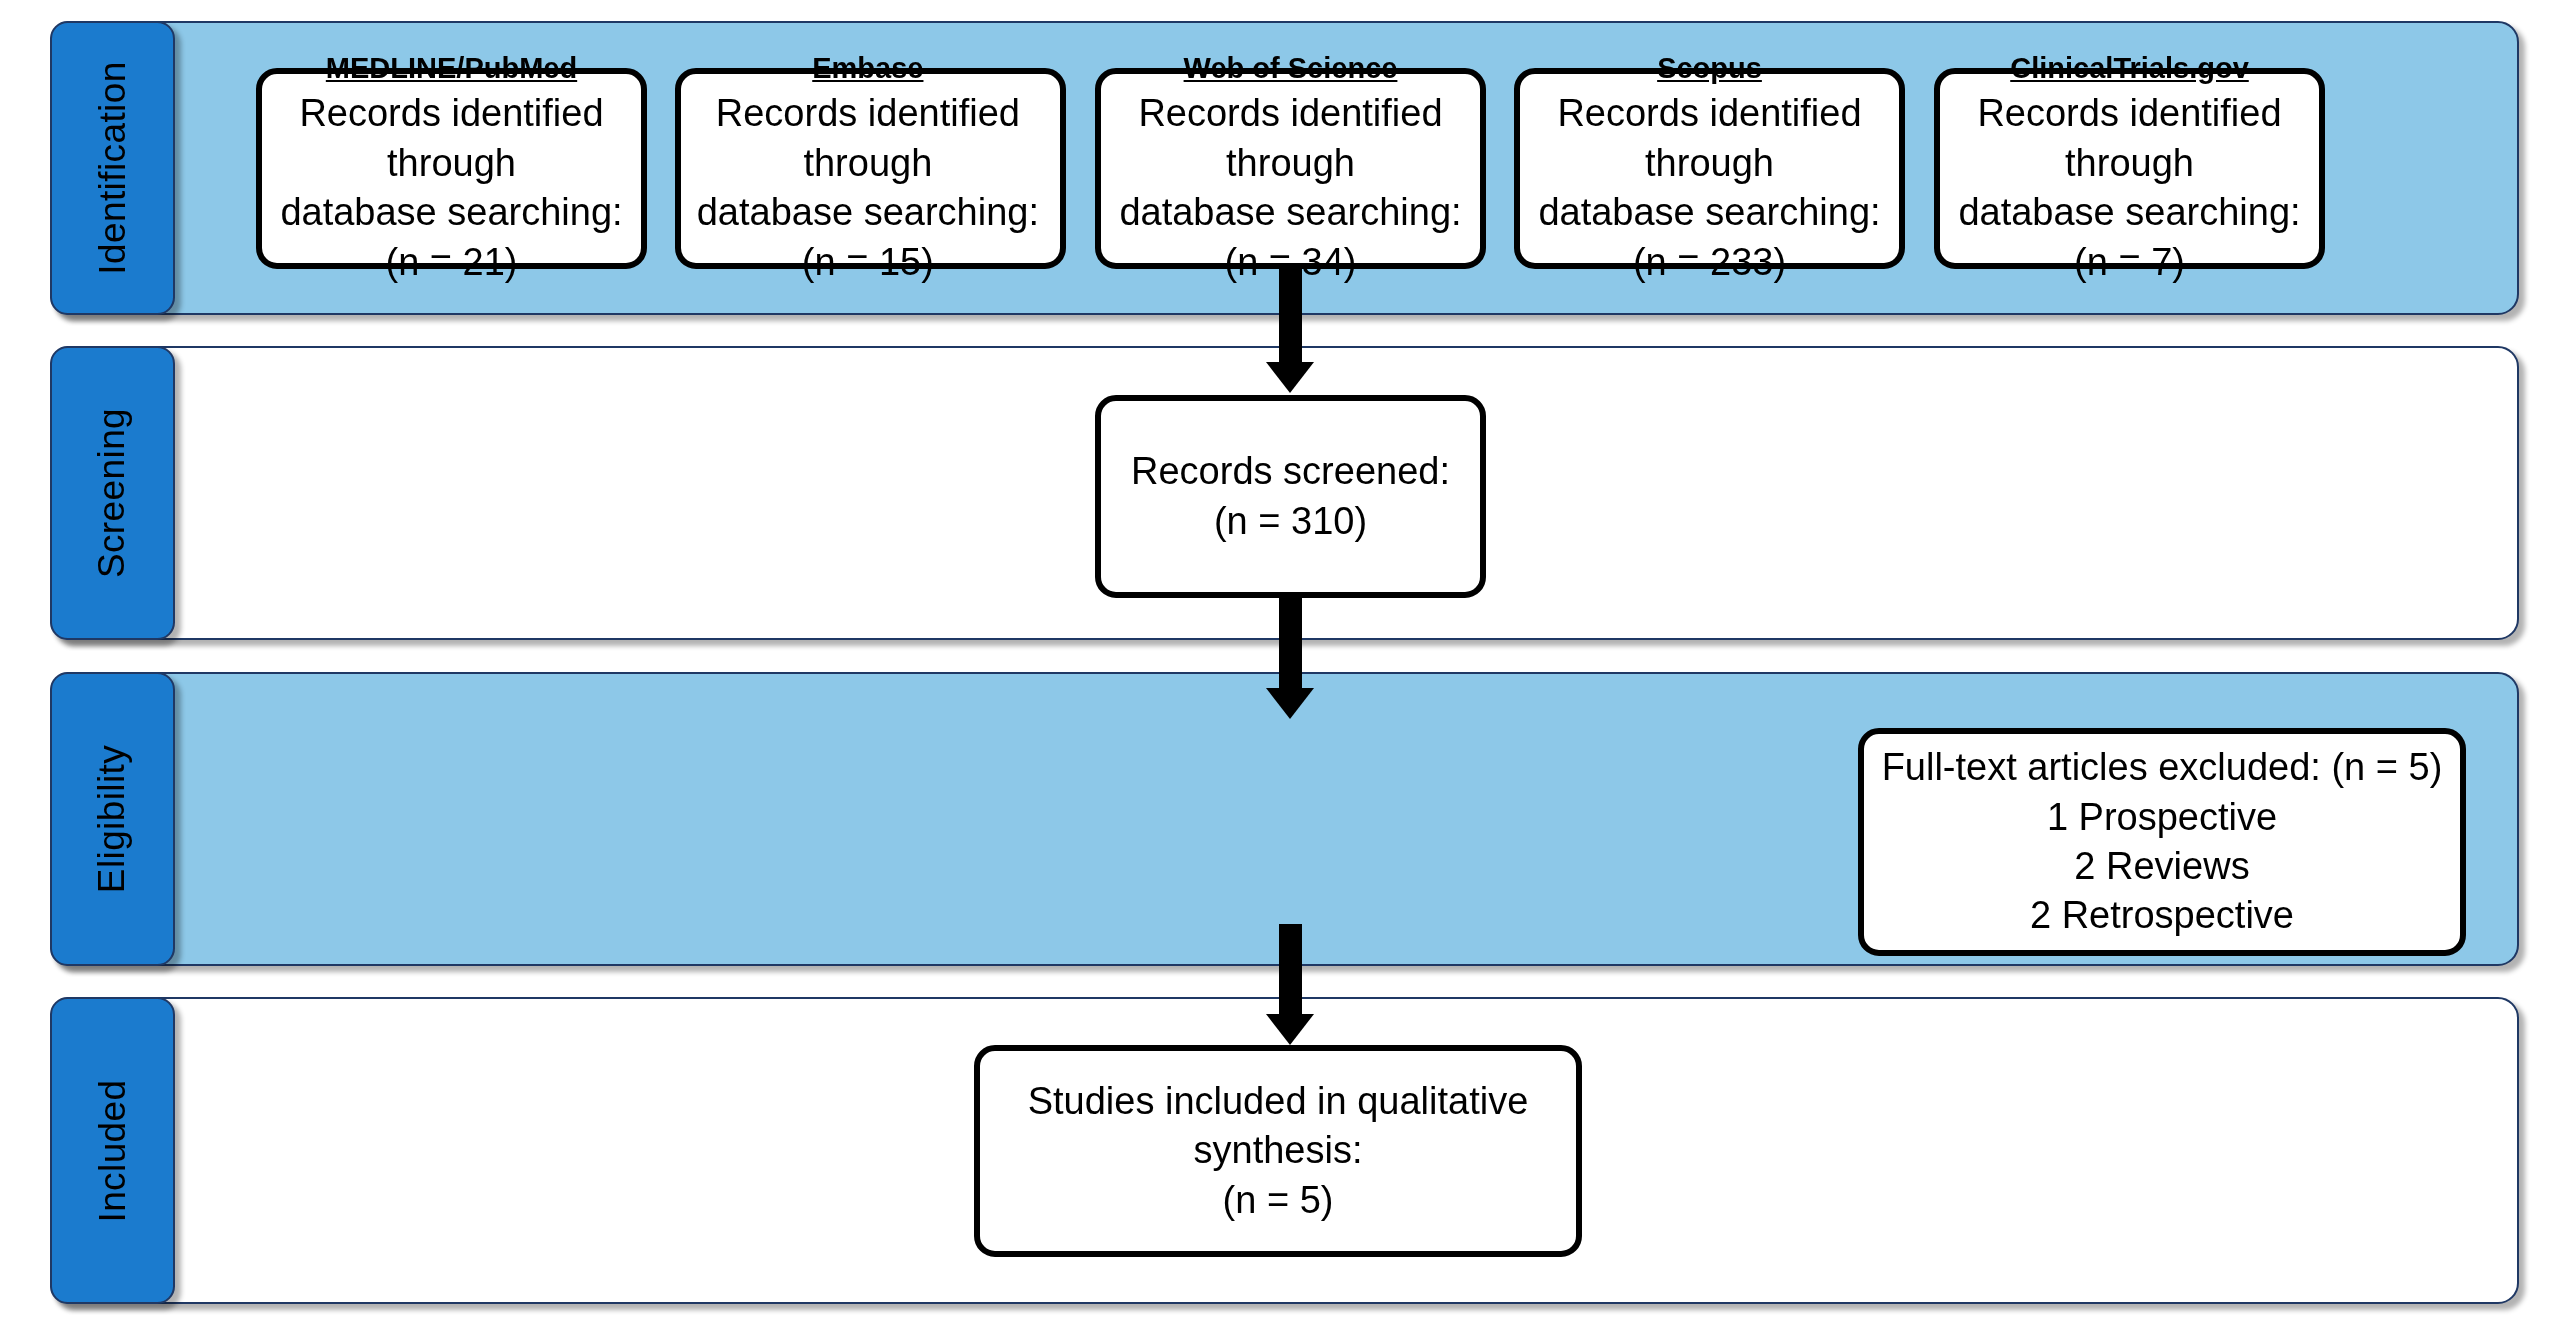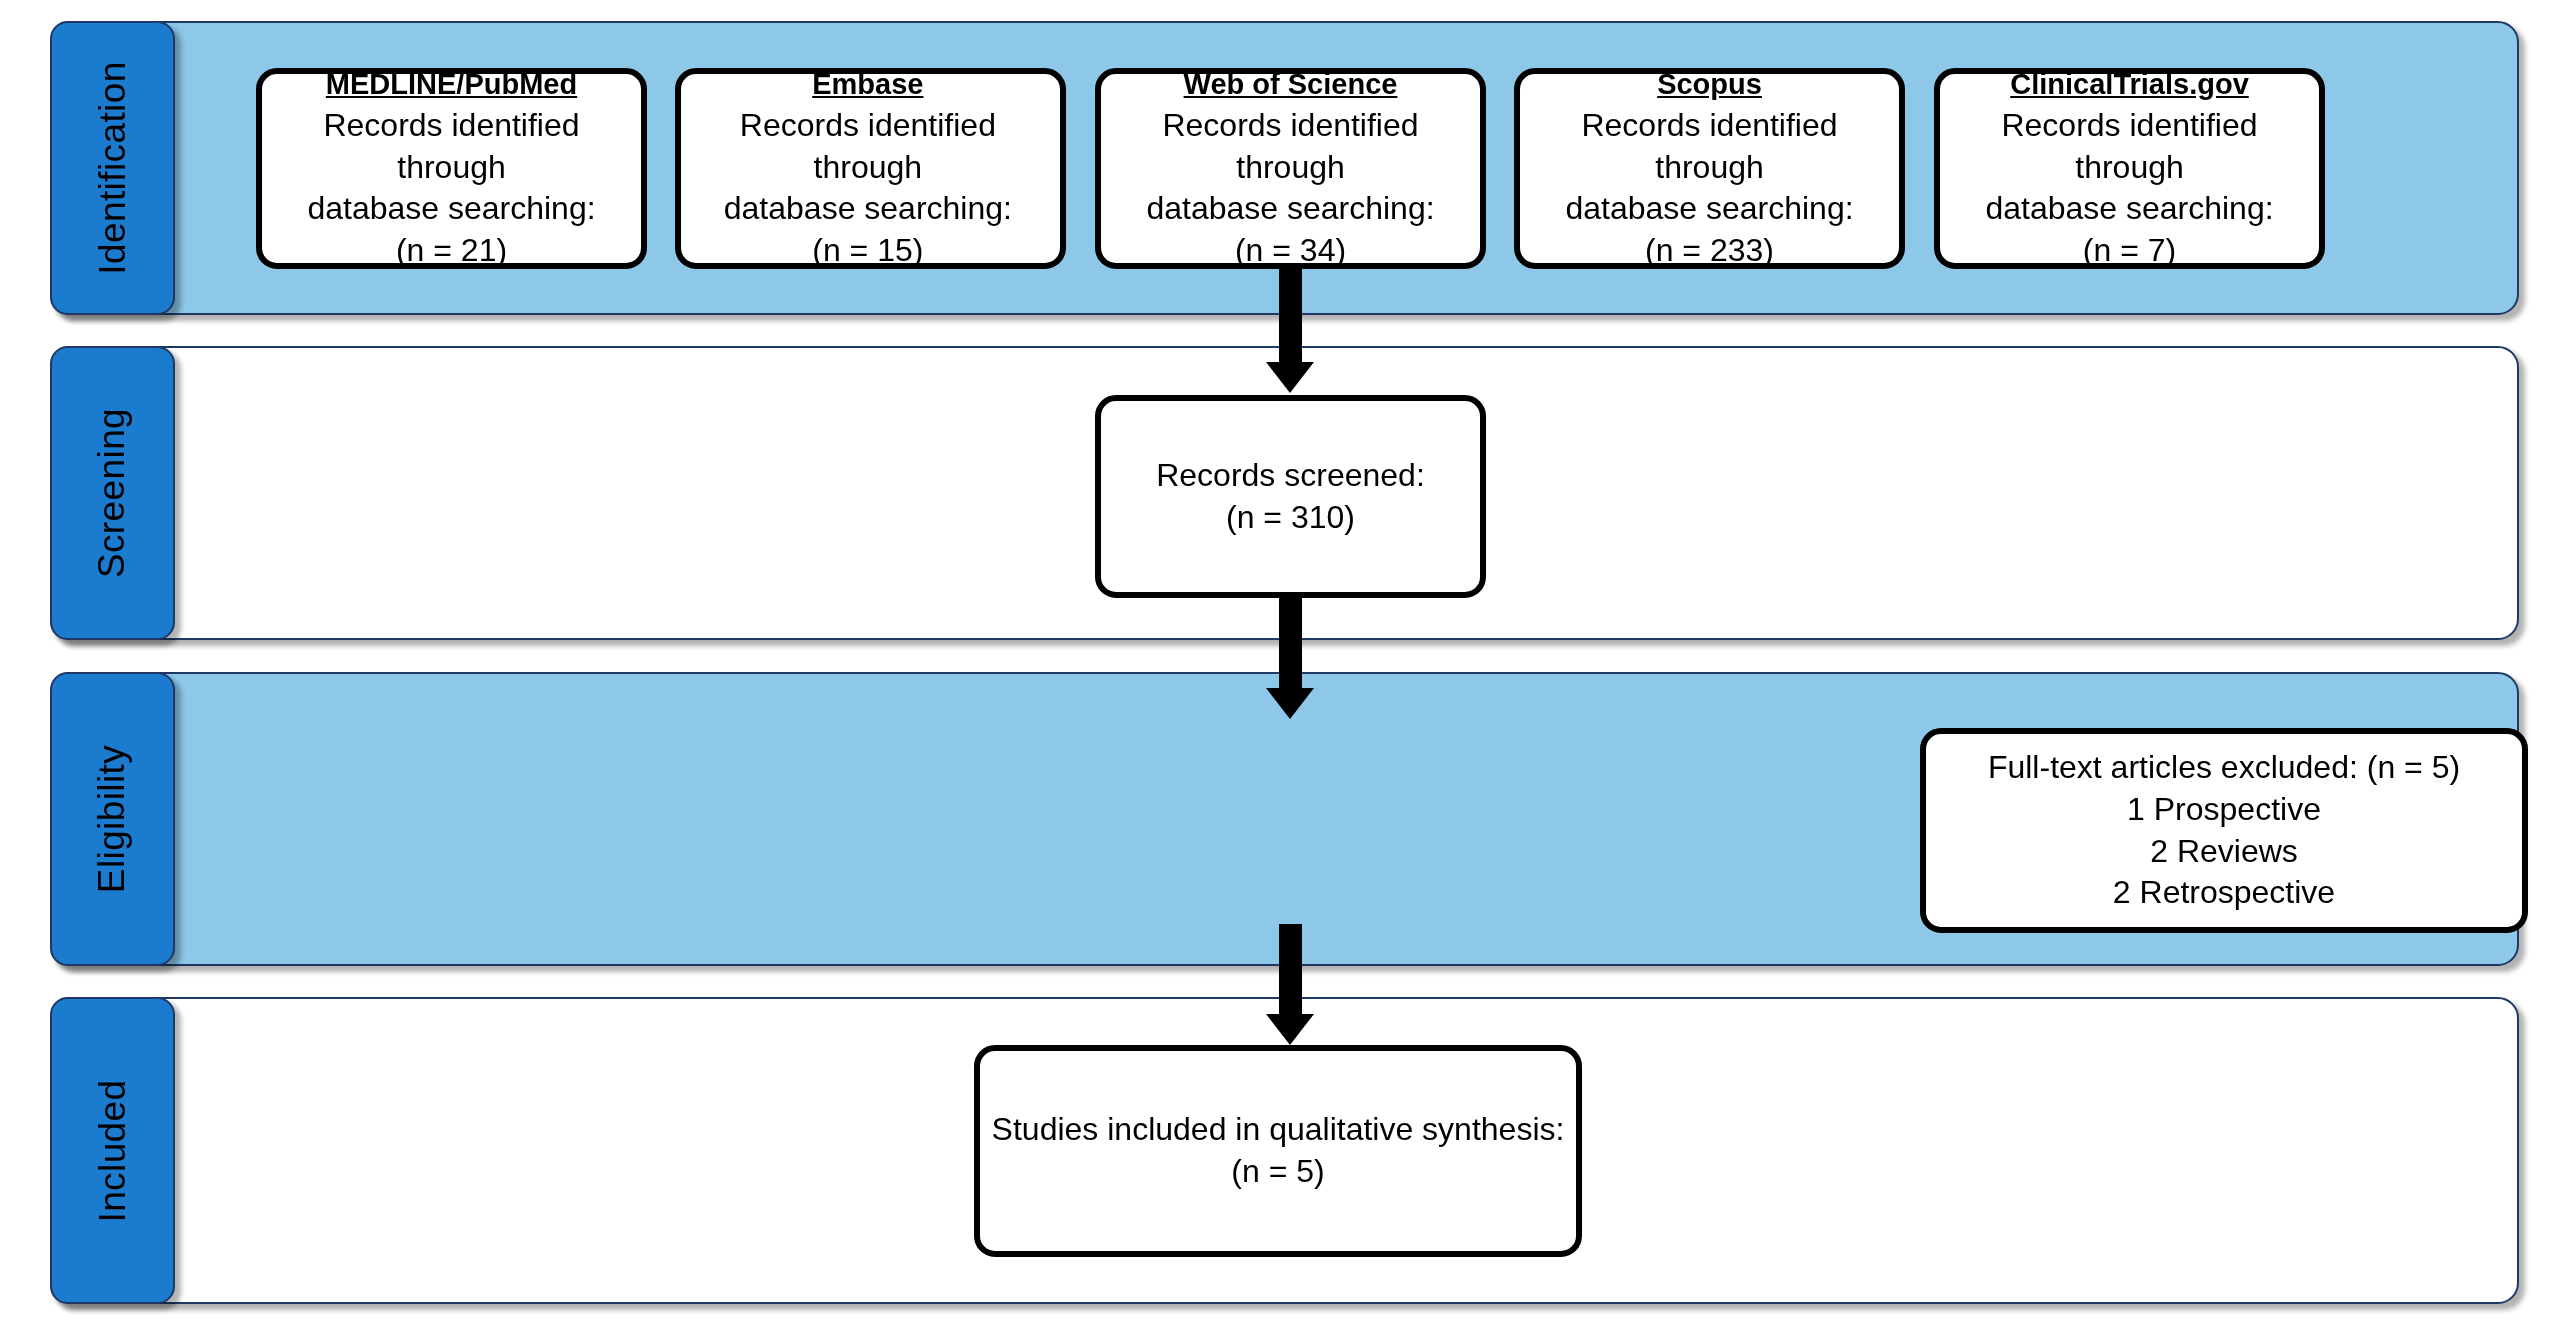--- a/index.html
+++ b/index.html
@@ -71,37 +71,37 @@
     border-radius: 21px;
     box-sizing: border-box;
     display: flex;
     flex-direction: column;
     align-items: center;
     justify-content: center;
     text-align: center;
     padding: 4.8px 11.3px;
     color: #000000;
   }
-  .node-line  { font-size: 32px; line-height: 1.30; }
+  .node-line  { font-size: 38px; line-height: 1.30; }
   .node-title { font-size: 29px; line-height: 1.30; font-weight: bold; margin-bottom: 1.6px; text-decoration: underline; }
 
   
   #box-medline { left: 256px;  top: 68px;  width: 391px; height: 201px; }
   #box-embase  { left: 675px;  top: 68px;  width: 391px; height: 201px; padding-left: 6px; }
   #box-wos     { left: 1095px; top: 68px;  width: 391px; height: 201px; }
   #box-scopus  { left: 1514px; top: 68px;  width: 391px; height: 201px; }
   #box-ctgov   { left: 1934px; top: 68px;  width: 391px; height: 201px; }
 
   
   #box-screened      { left: 1095px; top: 395px;  width: 391px; height: 203px; }
   #box-rec-excluded  { left: 1972px; top: 402px;  width: 354px; height: 190px; }
 
   
   #box-fulltext        { left: 1095px; top: 722px;  width: 391px; height: 203px; }
-  #box-fulltext-excl   { left: 1920px; top: 728px;  width: 608px; height: 205px; }
+  #box-fulltext-excl   { left: 1858px; top: 728px;  width: 608px; height: 228px; }
 
   
   #box-included-final  { left: 974px; top: 1045px; width: 608px; height: 212px; }
 
   
   .arrow-shaft {
     position: absolute;
     background: #000000;
   }
   .arrow-head {

